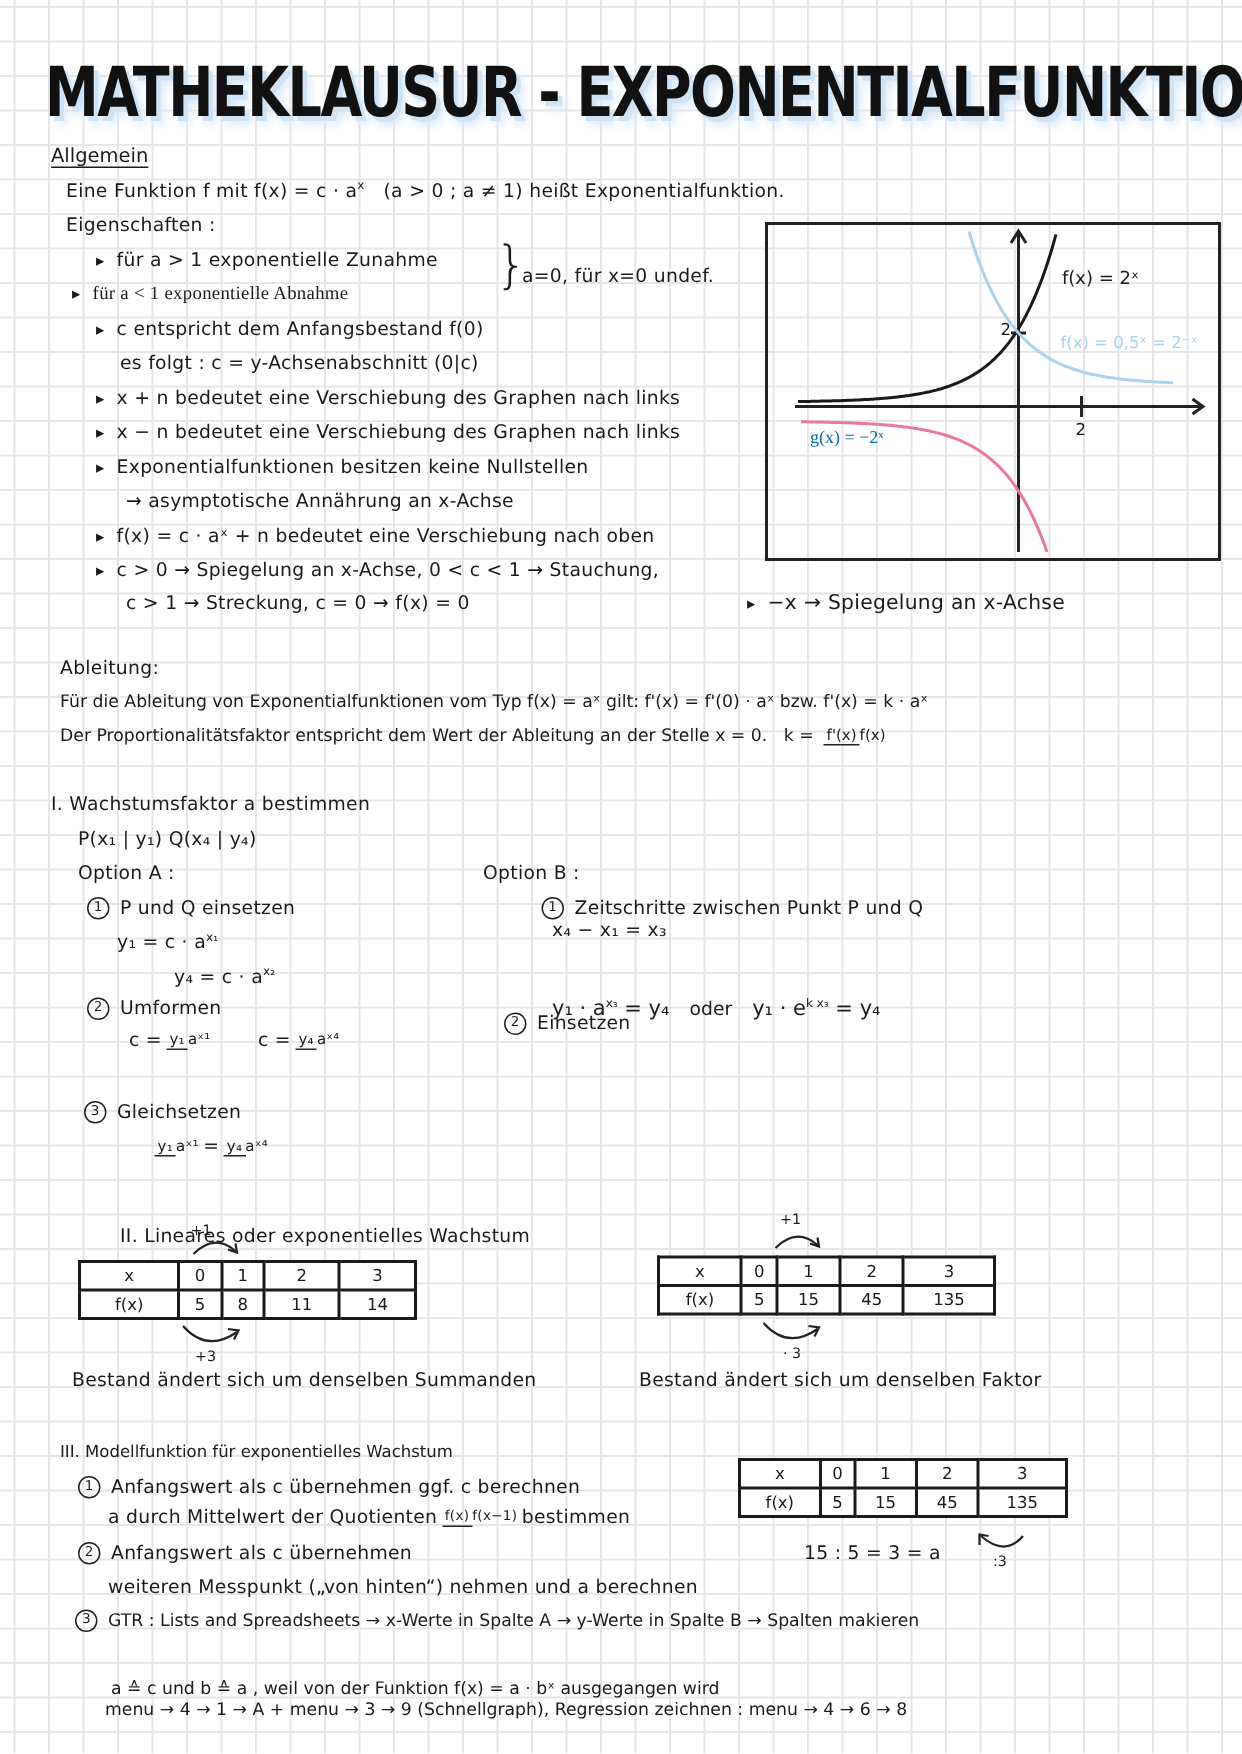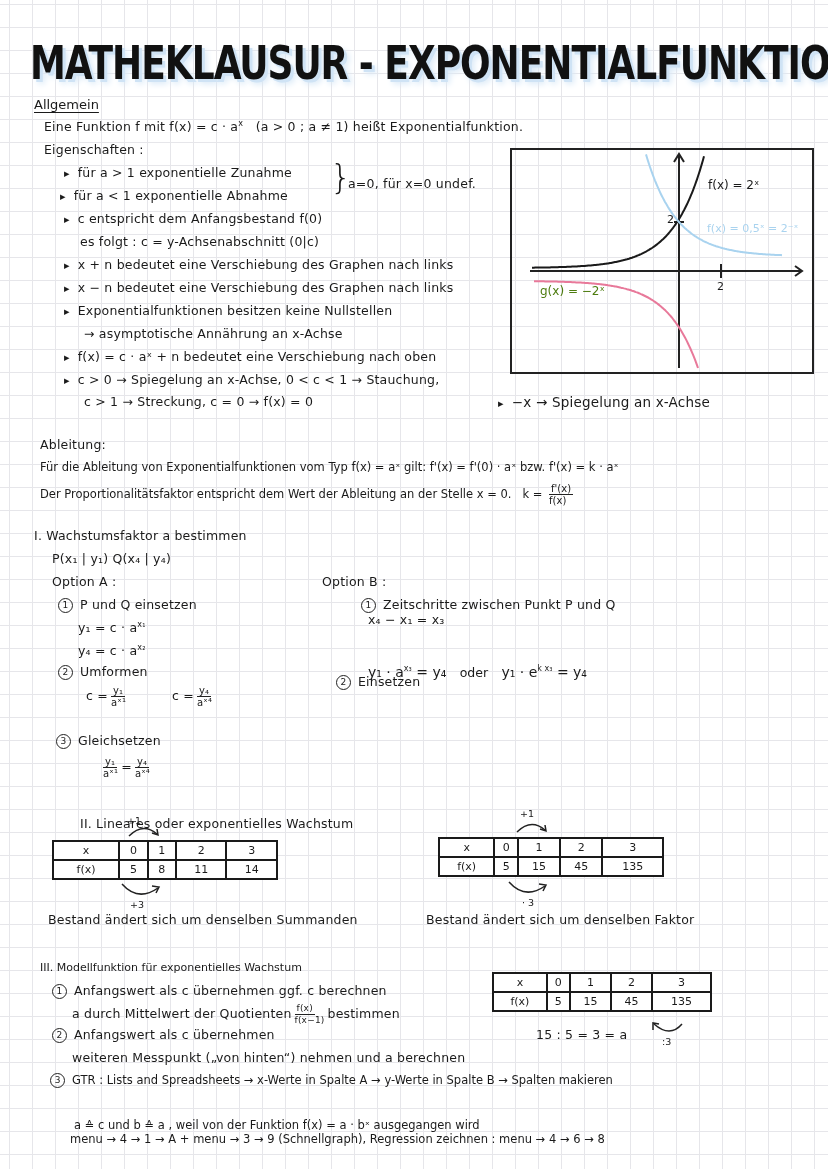--- a/index.html
+++ b/index.html
@@ -21,42 +21,42 @@
     text-shadow: 3px 3px 0 #cfe3f5, 5px 5px 6px #d9e9f7;
     transform:scaleY(1.15); transform-origin:left top;
   }
   .h { font-size:13px; }
   .u { text-decoration:underline; text-underline-offset:3px; }
   .t { font-size:12.5px; letter-spacing:0.2px; }
   .s { font-size:11px; }
   .xs { font-size:9.5px; }
   .bullet::before { content:"\25B8"; margin-right:8px; font-size:11px; }
   sup { font-size:8px; }
-  .frac { display:inline-flex; flex-direction:column; align-items:flex-start; vertical-align:middle; font-size:10px; line-height:11px; margin:0 3px; }
+  .frac { display:inline-flex; flex-direction:row; align-items:center; vertical-align:middle; font-size:10px; line-height:11px; margin:0 3px; }
   .frac .num { border-bottom:1px solid #222; padding:0 2px; }
   .circ { display:inline-block; width:13px; height:13px; border:1.3px solid #222; border-radius:50%; font-size:9px; text-align:center; line-height:13px; margin-right:7px; vertical-align:middle; }
   table.wt { border-collapse:collapse; position:absolute; }
   table.wt td { border:2px solid #1a1a1a; text-align:center; font-size:11px; padding:0; height:17px; background:#fff; }
   .graph { position:absolute; left:510px; top:148px; width:300px; height:222px; border:2px solid #222; background:transparent; }
   .brace { font-size:34px; font-weight:100; line-height:30px; }
 </style>
 </head>
 <body>
 
 <div class="abs title">MATHEKLAUSUR - EXPONENTIALFUNKTIONEN</div>
 
 <div class="abs h u" style="left:34px;top:97px;">Allgemein</div>
 <div class="abs t" style="left:44px;top:119px;">
   <span>Eine Funktion f mit f(x) = c · a</span><sup>x</sup>
   &nbsp;&nbsp;<span>(a &gt; 0 ; a ≠ 1) heißt Exponentialfunktion.</span>
 </div>
 <div class="abs t" style="left:44px;top:142px;">Eigenschaften :</div>
 
 <div class="abs t bullet" style="left:64px;top:165px;">für a &gt; 1 exponentielle Zunahme</div>
-<div class="abs t bullet" style="left:60px;top:188px;">für a &lt; 1 exponentielle Abnahme</div>
+<div class="abs t bullet" style="left:48px;top:188px;font-family:Liberation Serif, serif;">für a &lt; 1 exponentielle Abnahme</div>
 <div class="abs brace" style="left:330px;top:162px;">}</div>
 <div class="abs t" style="left:348px;top:176px;">a=0, für x=0 undef.</div>
 <div class="abs t bullet" style="left:64px;top:211px;">c entspricht dem Anfangsbestand f(0)</div>
 <div class="abs t" style="left:80px;top:234px;">es folgt : c = y-Achsenabschnitt (0|c)</div>
 <div class="abs t bullet" style="left:64px;top:257px;">x + n bedeutet eine Verschiebung des Graphen nach links</div>
 <div class="abs t bullet" style="left:64px;top:280px;">x − n bedeutet eine Verschiebung des Graphen nach links</div>
 <div class="abs t bullet" style="left:64px;top:303px;">Exponentialfunktionen besitzen keine Nullstellen</div>
 <div class="abs t" style="left:84px;top:326px;">→ asymptotische Annährung an x-Achse</div>
 <div class="abs t bullet" style="left:64px;top:349px;">f(x) = c · aˣ + n bedeutet eine Verschiebung nach oben</div>
 <div class="abs t bullet" style="left:64px;top:372px;">c &gt; 0 → Spiegelung an x-Achse, 0 &lt; c &lt; 1 → Stauchung,</div>
@@ -70,21 +70,21 @@
     <line x1="167" y1="4" x2="167" y2="218" stroke="#222" stroke-width="2"></line>
     <polyline points="162,12 167,4 172,12" fill="none" stroke="#222" stroke-width="2"></polyline>
     <line x1="209" y1="114" x2="209" y2="128" stroke="#222" stroke-width="2"></line>
     <line x1="162" y1="72" x2="172" y2="72" stroke="#222" stroke-width="2"></line>
     <path id="curve-f" fill="none" stroke="#1a1a1a" stroke-width="2" d="M20,117.7 L21,117.7 L22,117.7 L23,117.6 L24,117.6 L25,117.6 L26,117.6 L27,117.6 L28,117.6 L29,117.5 L30,117.5 L31,117.5 L32,117.5 L33,117.5 L34,117.5 L35,117.4 L36,117.4 L37,117.4 L38,117.4 L39,117.3 L40,117.3 L41,117.3 L42,117.3 L43,117.2 L44,117.2 L45,117.2 L46,117.2 L47,117.1 L48,117.1 L49,117.1 L50,117.0 L51,117.0 L52,117.0 L53,116.9 L54,116.9 L55,116.8 L56,116.8 L57,116.8 L58,116.7 L59,116.7 L60,116.6 L61,116.6 L62,116.5 L63,116.5 L64,116.4 L65,116.4 L66,116.3 L67,116.3 L68,116.2 L69,116.1 L70,116.1 L71,116.0 L72,115.9 L73,115.9 L74,115.8 L75,115.7 L76,115.6 L77,115.5 L78,115.5 L79,115.4 L80,115.3 L81,115.2 L82,115.1 L83,115.0 L84,114.9 L85,114.8 L86,114.7 L87,114.6 L88,114.4 L89,114.3 L90,114.2 L91,114.1 L92,113.9 L93,113.8 L94,113.7 L95,113.5 L96,113.4 L97,113.2 L98,113.0 L99,112.9 L100,112.7 L101,112.5 L102,112.3 L103,112.1 L104,111.9 L105,111.7 L106,111.5 L107,111.3 L108,111.1 L109,110.8 L110,110.6 L111,110.3 L112,110.1 L113,109.8 L114,109.5 L115,109.3 L116,109.0 L117,108.7 L118,108.3 L119,108.0 L120,107.7 L121,107.3 L122,107.0 L123,106.6 L124,106.2 L125,105.8 L126,105.4 L127,105.0 L128,104.5 L129,104.1 L130,103.6 L131,103.1 L132,102.6 L133,102.1 L134,101.6 L135,101.0 L136,100.4 L137,99.9 L138,99.2 L139,98.6 L140,98.0 L141,97.3 L142,96.6 L143,95.9 L144,95.1 L145,94.4 L146,93.6 L147,92.7 L148,91.9 L149,91.0 L150,90.1 L151,89.2 L152,88.2 L153,87.2 L154,86.2 L155,85.1 L156,84.0 L157,82.8 L158,81.7 L159,80.4 L160,79.2 L161,77.9 L162,76.5 L163,75.1 L164,73.7 L165,72.2 L166,70.7 L167,69.1 L168,67.4 L169,65.7 L170,64.0 L171,62.1 L172,60.3 L173,58.3 L174,56.3 L175,54.3 L176,52.1 L177,49.9 L178,47.6 L179,45.2 L180,42.8 L181,40.3 L182,37.7 L183,35.0 L184,32.2 L185,29.3 L186,26.3 L187,23.2 L188,20.1 L189,16.8 L190,13.4 L191,9.9 L192,6.2 "></path>
     <path id="curve-fhalf" fill="none" stroke="#a9d3ef" stroke-width="2" d="M134,4.4 L135,7.7 L136,10.9 L137,14.0 L138,17.0 L139,19.9 L140,22.7 L141,25.4 L142,28.0 L143,30.6 L144,33.0 L145,35.4 L146,37.7 L147,39.9 L148,42.1 L149,44.2 L150,46.2 L151,48.1 L152,50.0 L153,51.9 L154,53.6 L155,55.3 L156,57.0 L157,58.6 L158,60.1 L159,61.6 L160,63.1 L161,64.5 L162,65.8 L163,67.2 L164,68.4 L165,69.7 L166,70.8 L167,72.0 L168,73.1 L169,74.2 L170,75.2 L171,76.2 L172,77.2 L173,78.2 L174,79.1 L175,80.0 L176,80.8 L177,81.6 L178,82.4 L179,83.2 L180,84.0 L181,84.7 L182,85.4 L183,86.1 L184,86.7 L185,87.4 L186,88.0 L187,88.6 L188,89.2 L189,89.7 L190,90.2 L191,90.8 L192,91.3 L193,91.8 L194,92.2 L195,92.7 L196,93.1 L197,93.6 L198,94.0 L199,94.4 L200,94.8 L201,95.1 L202,95.5 L203,95.8 L204,96.2 L205,96.5 L206,96.8 L207,97.1 L208,97.4 L209,97.7 L210,98.0 L211,98.3 L212,98.5 L213,98.8 L214,99.0 L215,99.3 L216,99.5 L217,99.7 L218,99.9 L219,100.1 L220,100.3 L221,100.5 L222,100.7 L223,100.9 L224,101.1 L225,101.2 L226,101.4 L227,101.6 L228,101.7 L229,101.9 L230,102.0 L231,102.2 L232,102.3 L233,102.4 L234,102.5 L235,102.7 L236,102.8 L237,102.9 L238,103.0 L239,103.1 L240,103.2 L241,103.3 L242,103.4 L243,103.5 L244,103.6 L245,103.7 L246,103.8 L247,103.9 L248,103.9 L249,104.0 L250,104.1 L251,104.2 L252,104.2 L253,104.3 L254,104.4 L255,104.4 L256,104.5 L257,104.5 L258,104.6 L259,104.7 L260,104.7 L261,104.8 L262,104.8 L263,104.9 L264,104.9 L265,104.9 L266,105.0 L267,105.0 L268,105.1 L269,105.1 L270,105.2 "></path>
     <path id="curve-g" fill="none" stroke="#e8799a" stroke-width="2" d="M22,131.2 L23,131.2 L24,131.2 L25,131.2 L26,131.2 L27,131.3 L28,131.3 L29,131.3 L30,131.3 L31,131.3 L32,131.3 L33,131.4 L34,131.4 L35,131.4 L36,131.4 L37,131.4 L38,131.5 L39,131.5 L40,131.5 L41,131.5 L42,131.6 L43,131.6 L44,131.6 L45,131.6 L46,131.7 L47,131.7 L48,131.7 L49,131.7 L50,131.8 L51,131.8 L52,131.8 L53,131.9 L54,131.9 L55,132.0 L56,132.0 L57,132.0 L58,132.1 L59,132.1 L60,132.2 L61,132.2 L62,132.3 L63,132.3 L64,132.4 L65,132.4 L66,132.5 L67,132.5 L68,132.6 L69,132.6 L70,132.7 L71,132.8 L72,132.8 L73,132.9 L74,133.0 L75,133.0 L76,133.1 L77,133.2 L78,133.3 L79,133.3 L80,133.4 L81,133.5 L82,133.6 L83,133.7 L84,133.8 L85,133.9 L86,134.0 L87,134.1 L88,134.2 L89,134.3 L90,134.5 L91,134.6 L92,134.7 L93,134.8 L94,135.0 L95,135.1 L96,135.3 L97,135.4 L98,135.6 L99,135.7 L100,135.9 L101,136.1 L102,136.2 L103,136.4 L104,136.6 L105,136.8 L106,137.0 L107,137.2 L108,137.4 L109,137.7 L110,137.9 L111,138.1 L112,138.4 L113,138.6 L114,138.9 L115,139.2 L116,139.4 L117,139.7 L118,140.0 L119,140.3 L120,140.7 L121,141.0 L122,141.3 L123,141.7 L124,142.1 L125,142.4 L126,142.8 L127,143.2 L128,143.6 L129,144.1 L130,144.5 L131,145.0 L132,145.5 L133,146.0 L134,146.5 L135,147.0 L136,147.5 L137,148.1 L138,148.7 L139,149.3 L140,149.9 L141,150.5 L142,151.2 L143,151.9 L144,152.6 L145,153.3 L146,154.1 L147,154.9 L148,155.7 L149,156.5 L150,157.4 L151,158.3 L152,159.2 L153,160.1 L154,161.1 L155,162.1 L156,163.2 L157,164.3 L158,165.4 L159,166.5 L160,167.7 L161,169.0 L162,170.3 L163,171.6 L164,173.0 L165,174.4 L166,175.8 L167,177.4 L168,178.9 L169,180.5 L170,182.2 L171,183.9 L172,185.7 L173,187.5 L174,189.4 L175,191.4 L176,193.5 L177,195.6 L178,197.7 L179,200.0 L180,202.3 L181,204.7 L182,207.2 L183,209.7 L184,212.4 L185,215.1 L186,218.0 "></path>
   </svg>
   <div class="abs s" style="left:196px;top:28px;font-size:12px;">f(x) = 2ˣ</div>
   <div class="abs s" style="left:195px;top:72px;color:#a9d3ef;">f(x) = 0,5ˣ = 2⁻ˣ</div>
-  <div class="abs s" style="left:28px;top:134px;color:#4d7c0f;font-size:12px;">g(x) = −2ˣ</div>
+  <div class="abs s" style="left:28px;top:134px;color:#0369a1;font-size:12px;font-family:Liberation Serif, serif;">g(x) = −2ˣ</div>
   <div class="abs s" style="left:155px;top:63px;">2</div>
   <div class="abs s" style="left:205px;top:130px;">2</div>
 </div>
 
 <div class="abs t" style="left:40px;top:437px;">Ableitung:</div>
 <div class="abs" style="left:40px;top:460px;font-size:11.5px;">Für die Ableitung von Exponentialfunktionen vom Typ f(x) = aˣ gilt: f'(x) = f'(0) · aˣ bzw. f'(x) = k · aˣ</div>
 <div class="abs" style="left:40px;top:483px;font-size:11.5px;">
   <span>Der Proportionalitätsfaktor entspricht dem Wert der Ableitung an der Stelle x = 0.</span>
   &nbsp;&nbsp;<span>k =</span>
   <span class="frac">
@@ -92,21 +92,21 @@
       <span>f(x)</span>
     </span>
 </div>
 
 <div class="abs t" style="left:34px;top:528px;">I. Wachstumsfaktor a bestimmen</div>
 <div class="abs t" style="left:52px;top:551px;">P(x₁ | y₁)   Q(x₄ | y₄)</div>
 
 <div class="abs t" style="left:52px;top:574px;">Option A :</div>
 <div class="abs t" style="left:58px;top:597px;"><span class="circ">1</span><span>P und Q einsetzen</span></div>
 <div class="abs t" style="left:78px;top:620px;"><span>y₁ = c · a</span><sup>x₁</sup></div>
-<div class="abs t" style="left:78px;top:643px;"><span>y₄ = c · a</span><sup>x₂</sup></div>
+<div class="abs t" style="left:78px;top:643px;padding-left:38px;"><span>y₄ = c · a</span><sup>x₂</sup></div>
 <div class="abs t" style="left:58px;top:664px;"><span class="circ">2</span><span>Umformen</span></div>
 <div class="abs t" style="left:86px;top:685px;"><span>c =</span><span class="frac">
       <span class="num">y₁</span>
       <span>aˣ¹</span>
     </span></div>
 <div class="abs t" style="left:172px;top:685px;"><span>c =</span><span class="frac">
       <span class="num">y₄</span>
       <span>aˣ⁴</span>
     </span></div>
 <div class="abs t" style="left:56px;top:733px;"><span class="circ">3</span><span>Gleichsetzen</span></div>

